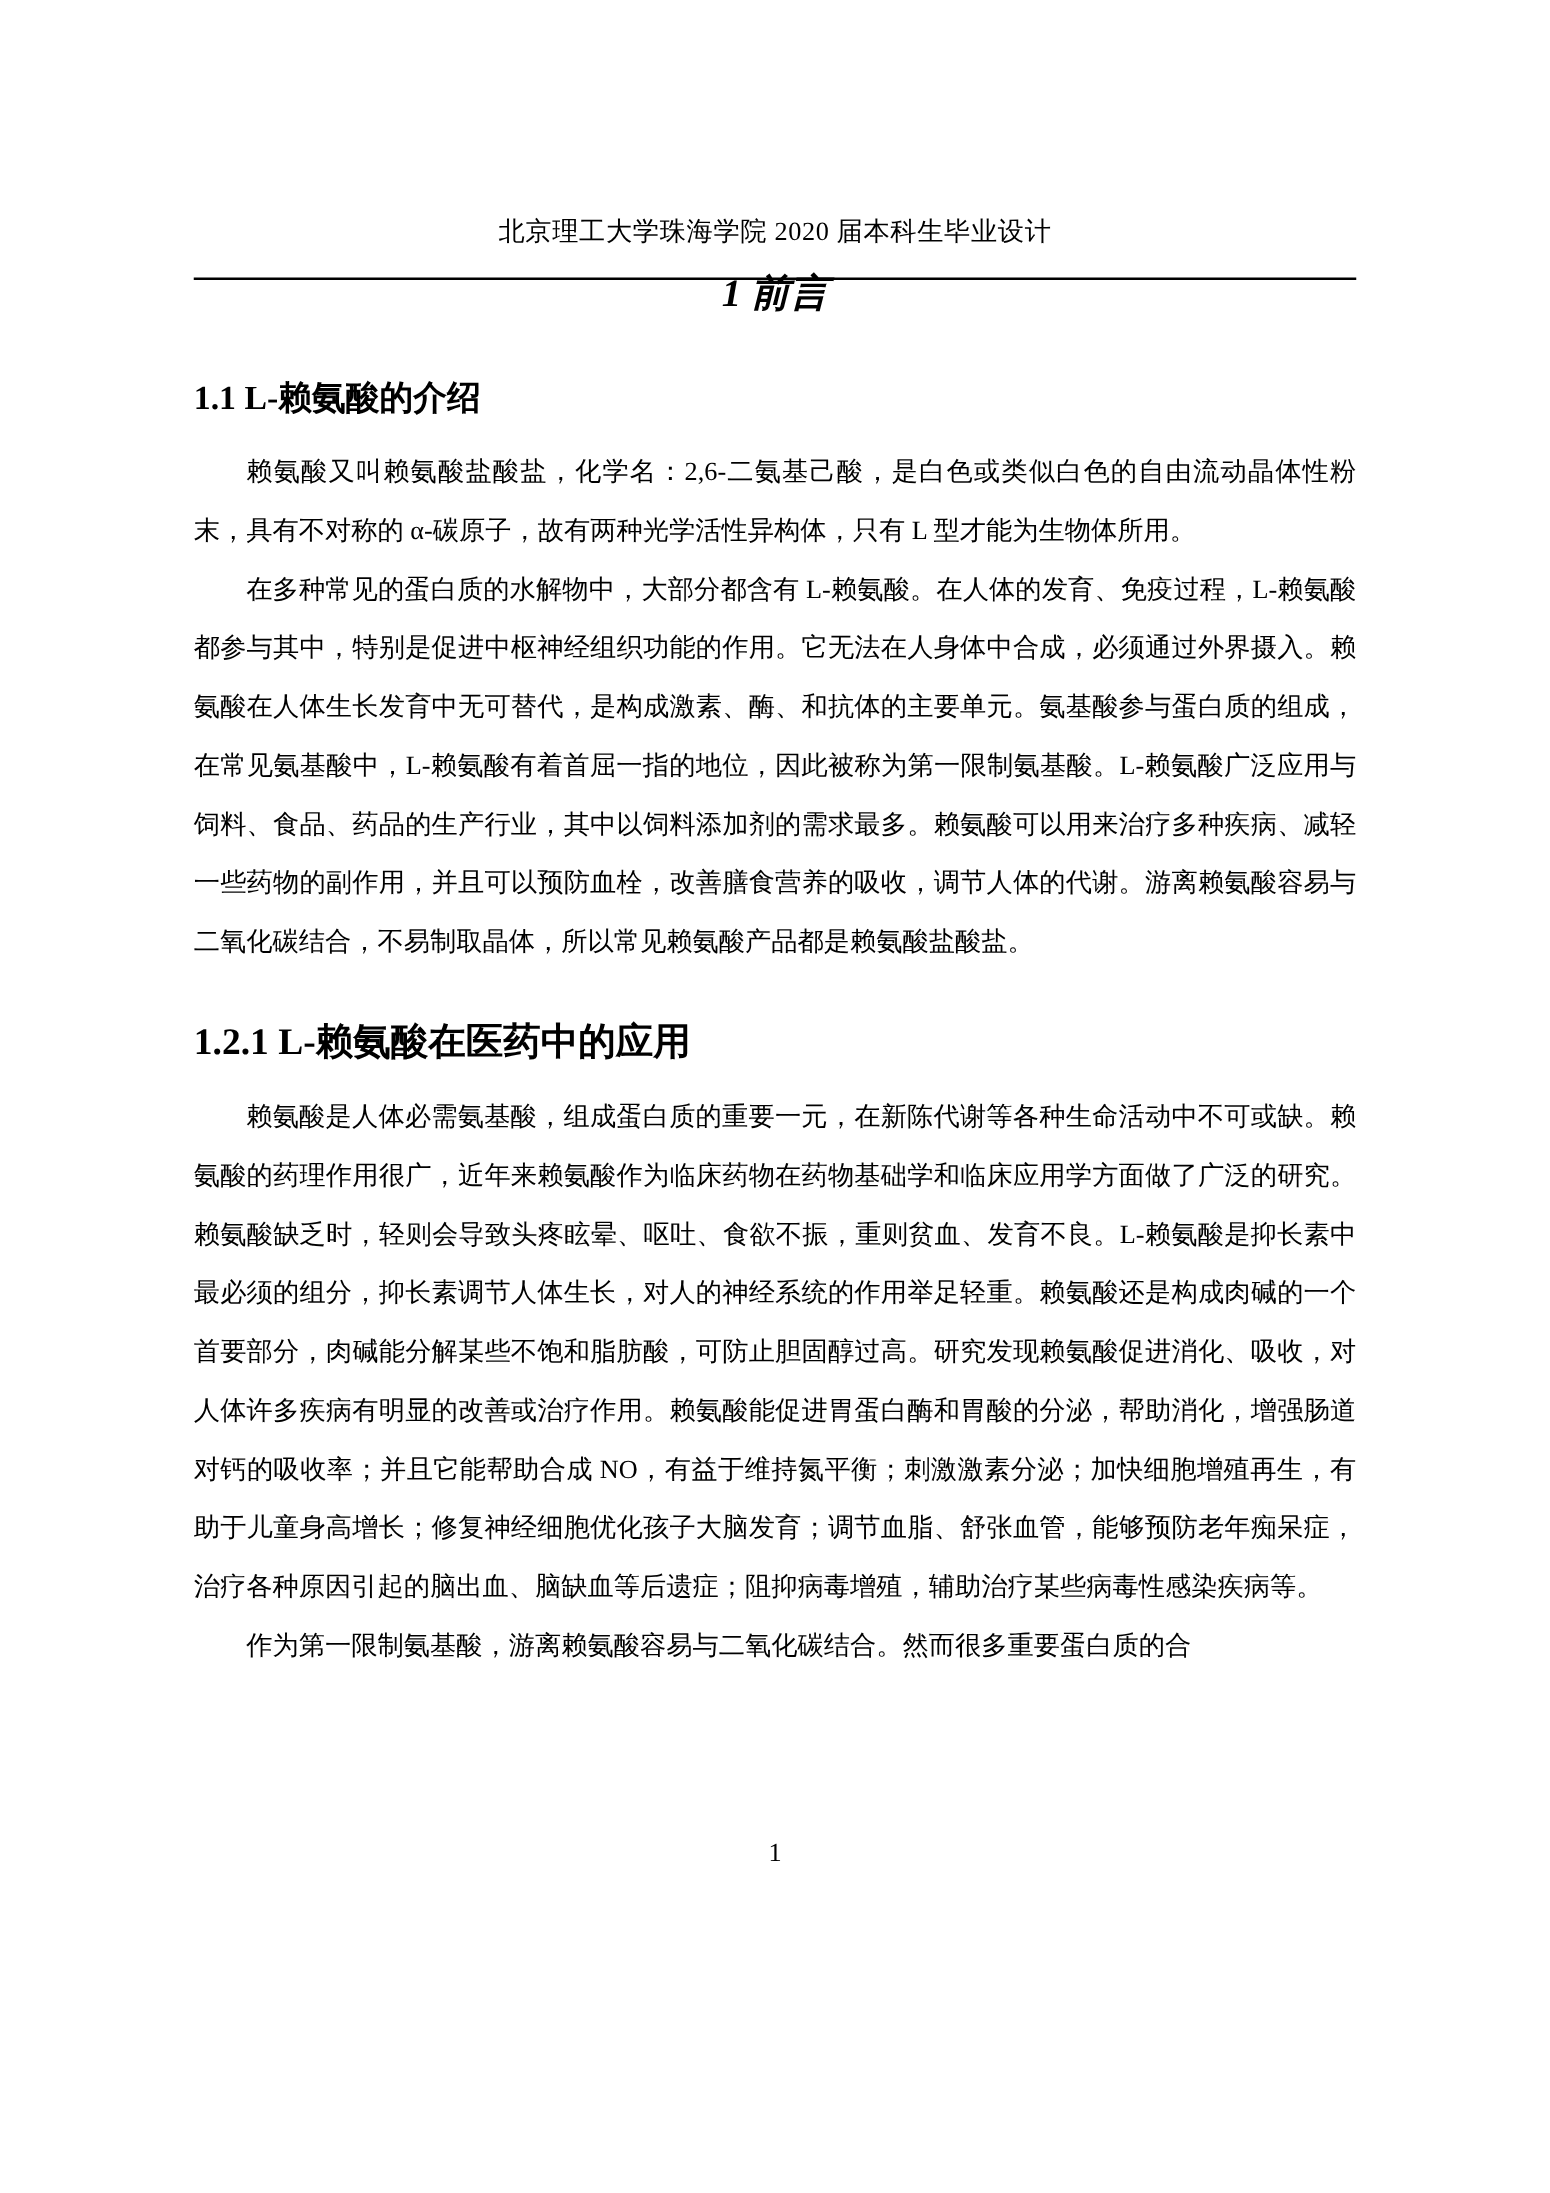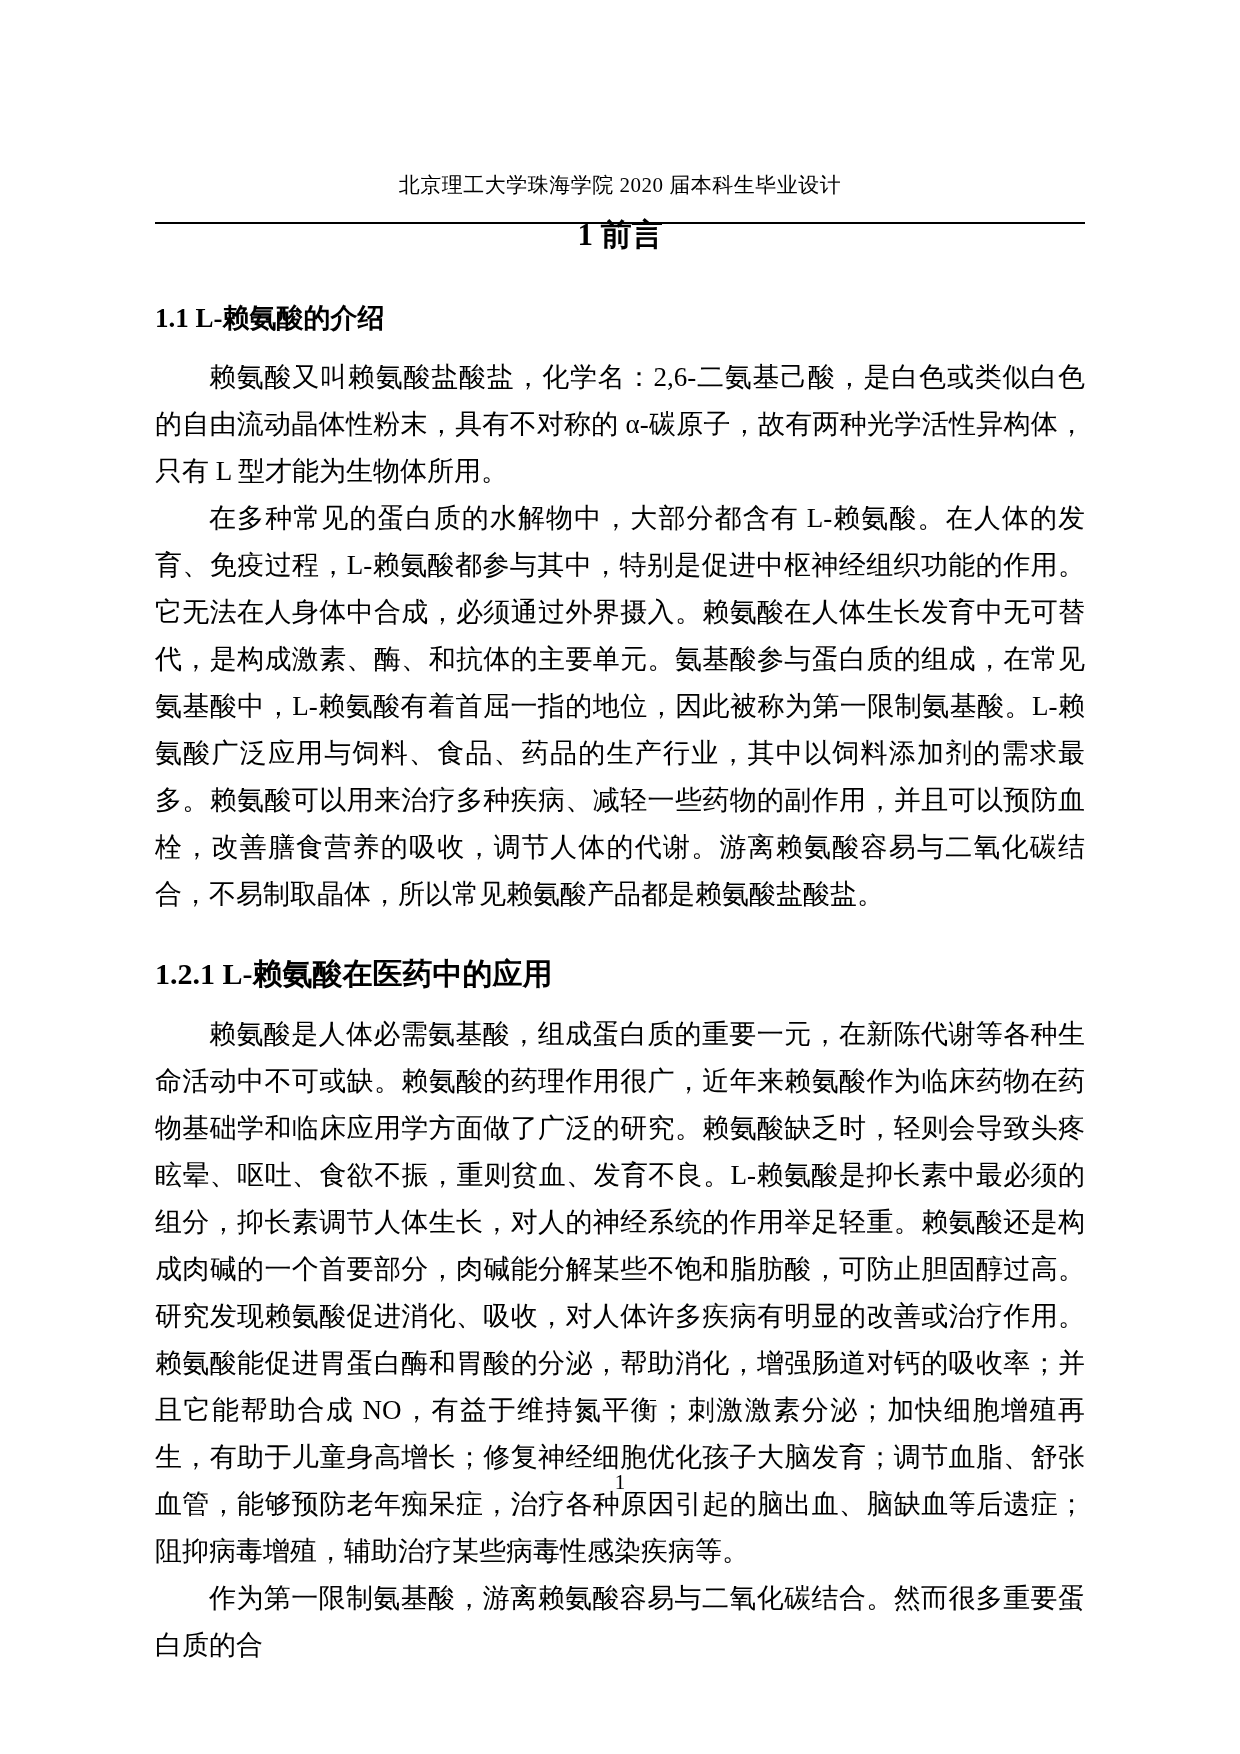--- a/index.html
+++ b/index.html
@@ -34,39 +34,40 @@
     left: 155px;
     width: 930px;
   }
 
   .chapter-title {
     text-align: center;
     font-size: 31px;
     font-weight: bold;
     margin-top: 22px;
     margin-bottom: 44px;
+    font-style: italic;
   }
 
   .section-heading {
     font-size: 27px;
     font-weight: bold;
     margin-top: 40px;
     margin-bottom: 18px;
     font-family: Liberation Serif, serif;
   }
 
   .subsection-heading {
     font-size: 30px;
     font-weight: bold;
     margin-top: 36px;
     margin-bottom: 16px;
   }
 
   .body-paragraph {
-    font-size: 27px;
+    font-size: 21px;
     line-height: 47px;
     text-align: justify;
     text-justify: inter-ideograph;
     text-indent: 2em;
   }
 
   .doc-footer {
     position: absolute;
     top: 1470px;
     left: 0;

